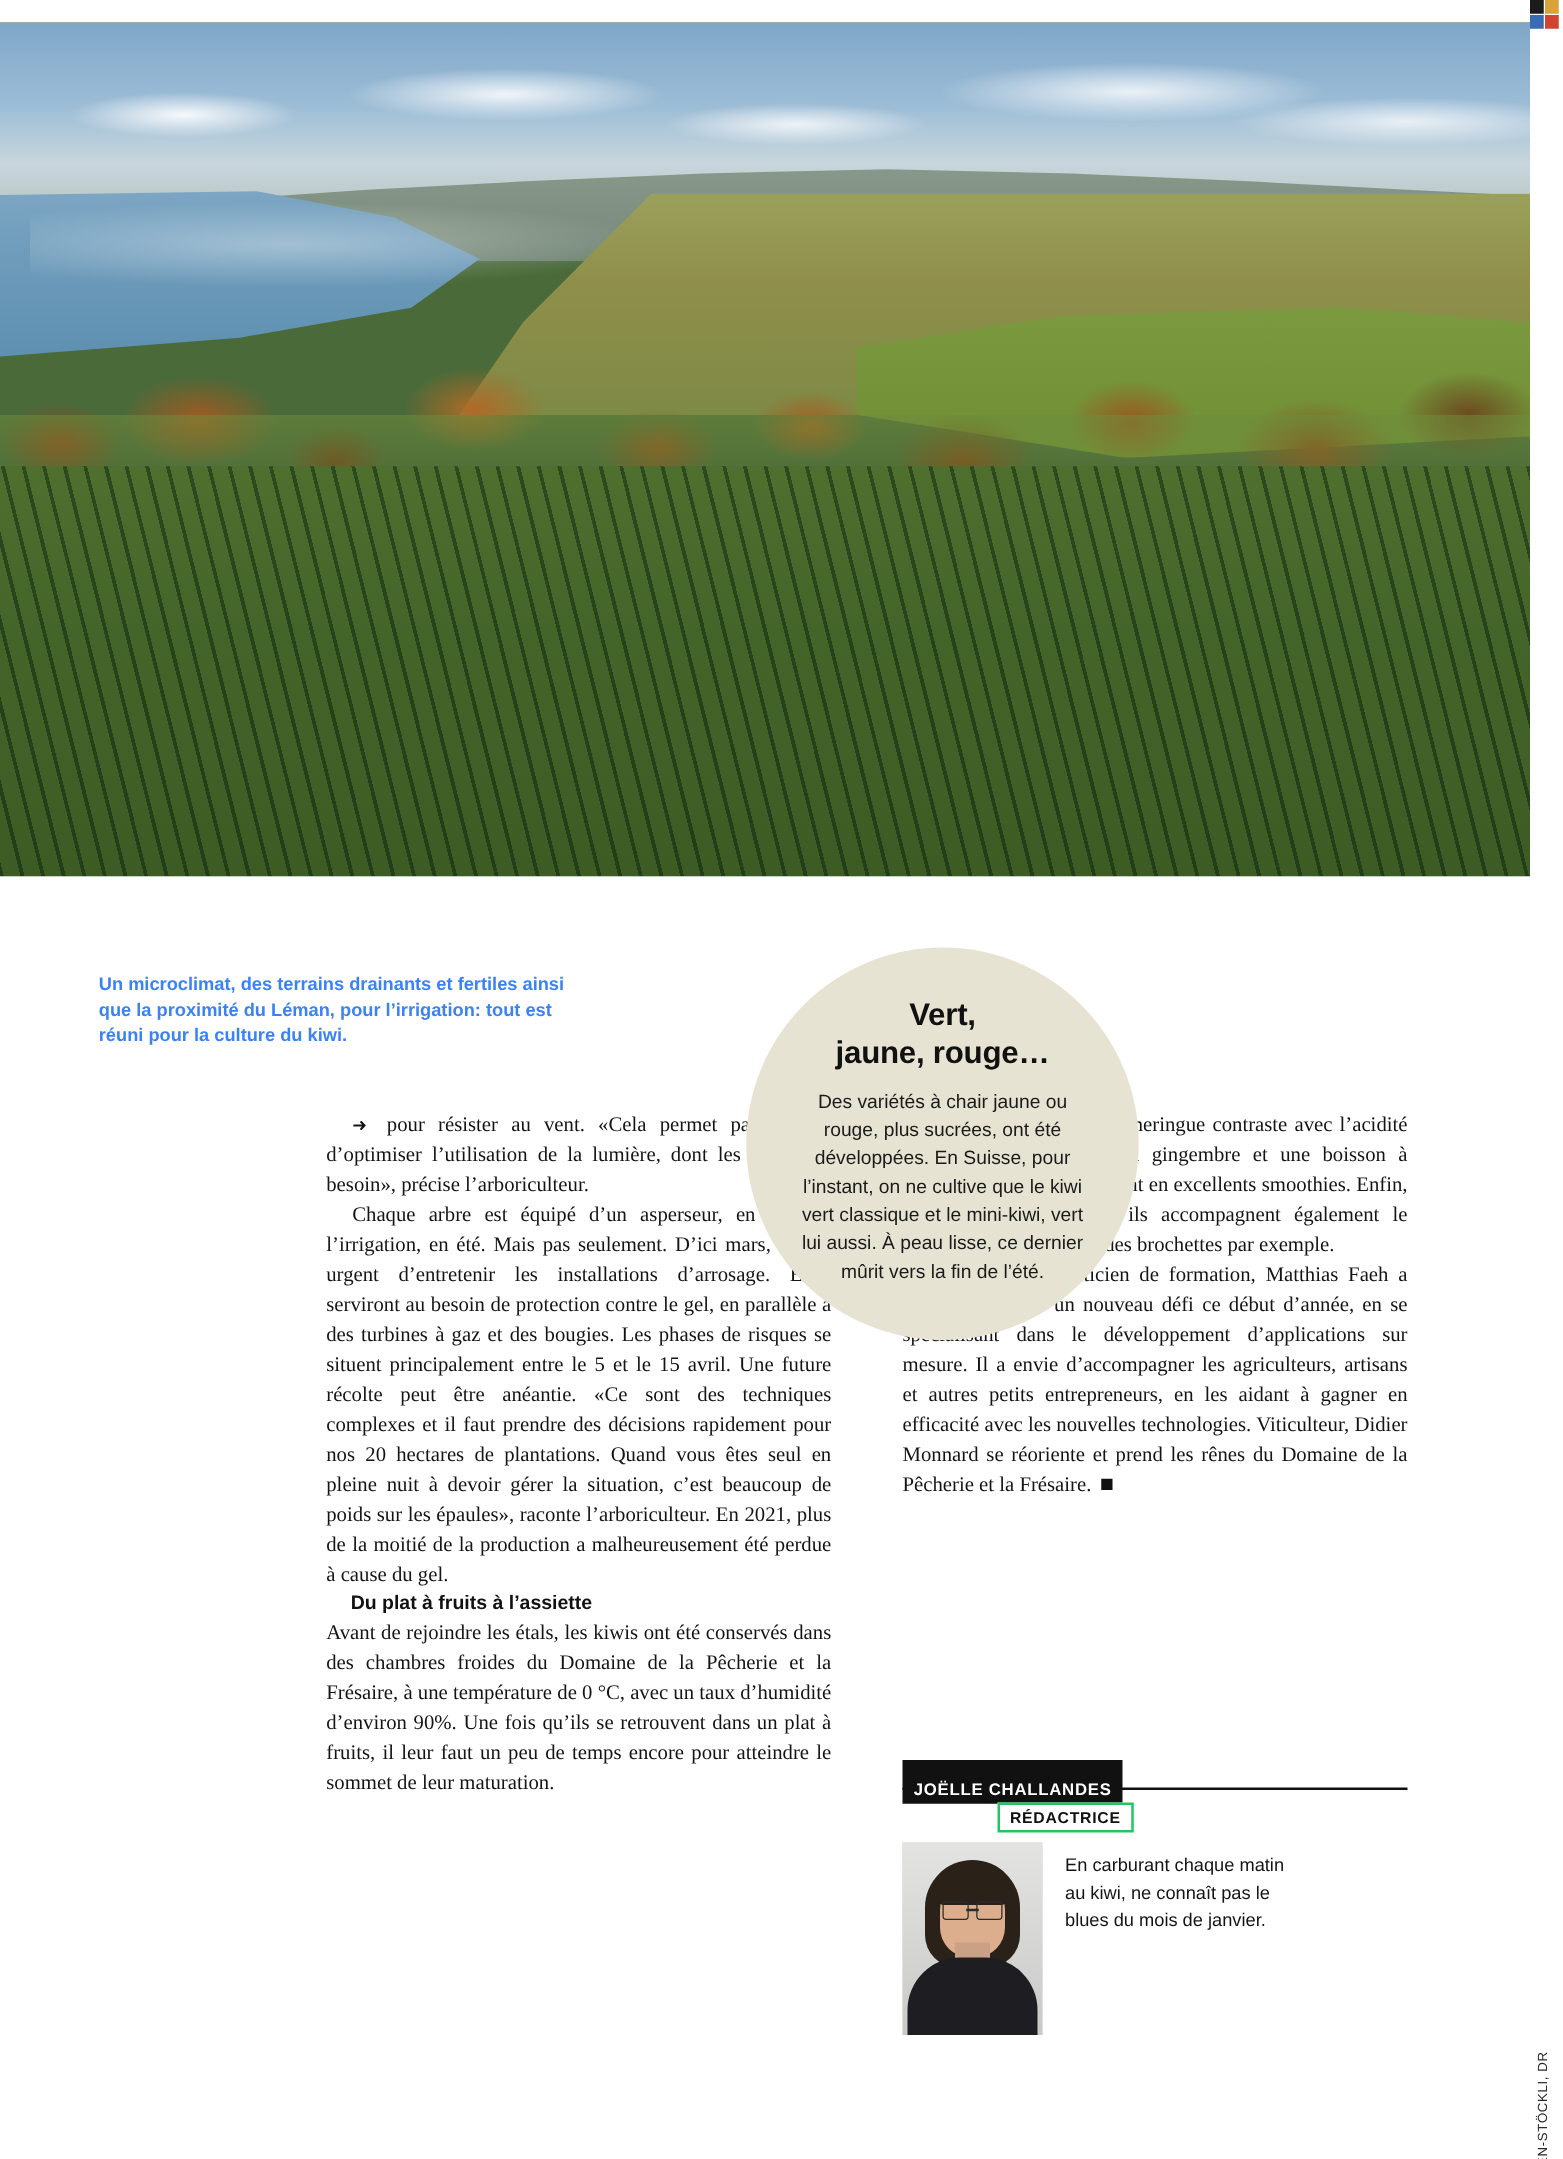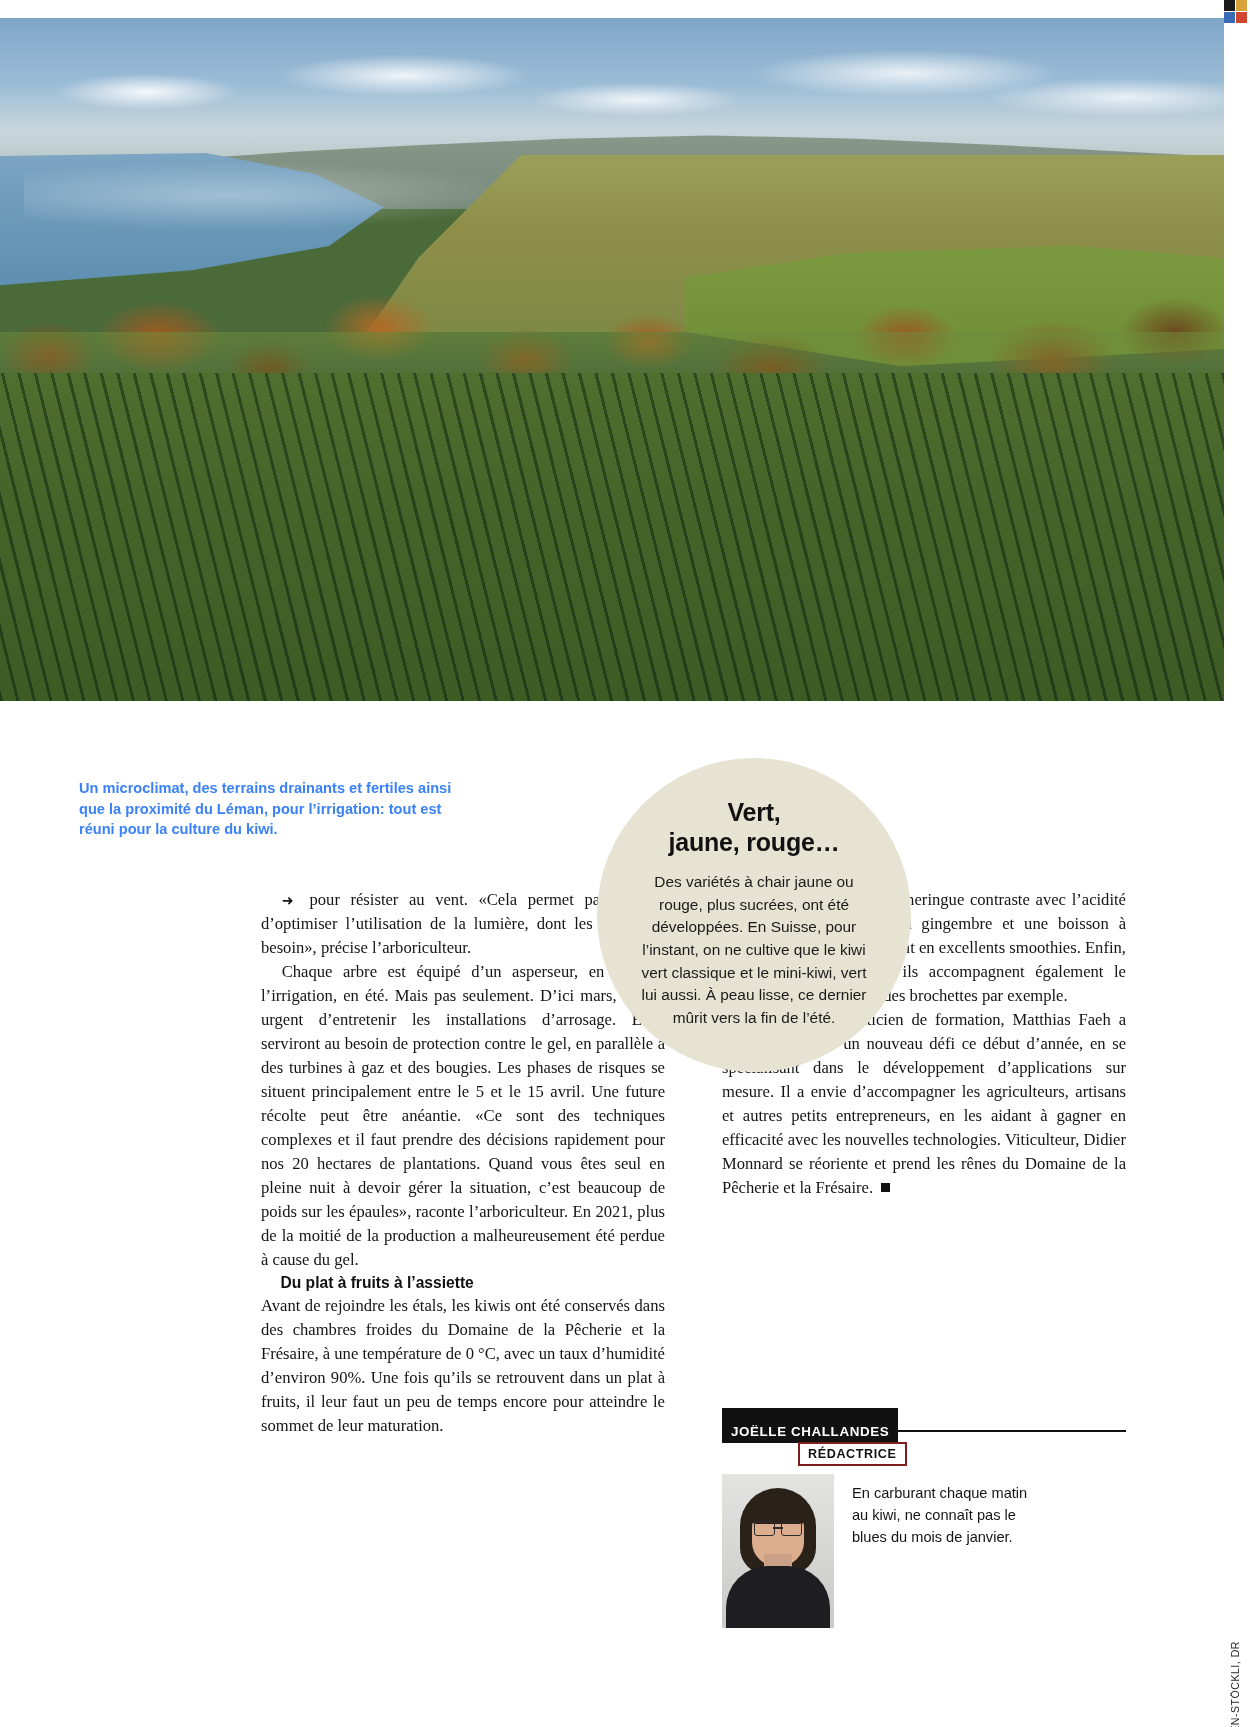--- a/index.html
+++ b/index.html
@@ -225,21 +225,21 @@
     color: #fff;
     font-family: "Liberation Sans", sans-serif;
     font-weight: bold;
     font-size: 13.4px;
     letter-spacing: 0.6px;
     padding: 16px 9px 4px 9px;
   }
   .author-role {
     position: absolute;
     left: 76px; top: 12px;
-    border: 2px solid #7f1d1d;
+    border: 2px solid #22c55e;
     color: #111;
     font-family: "Liberation Sans", sans-serif;
     font-weight: bold;
     font-size: 12.6px;
     letter-spacing: 0.6px;
     padding: 3px 8px;
     background: #fff;
   }
   .author-photo {
     position: absolute;

